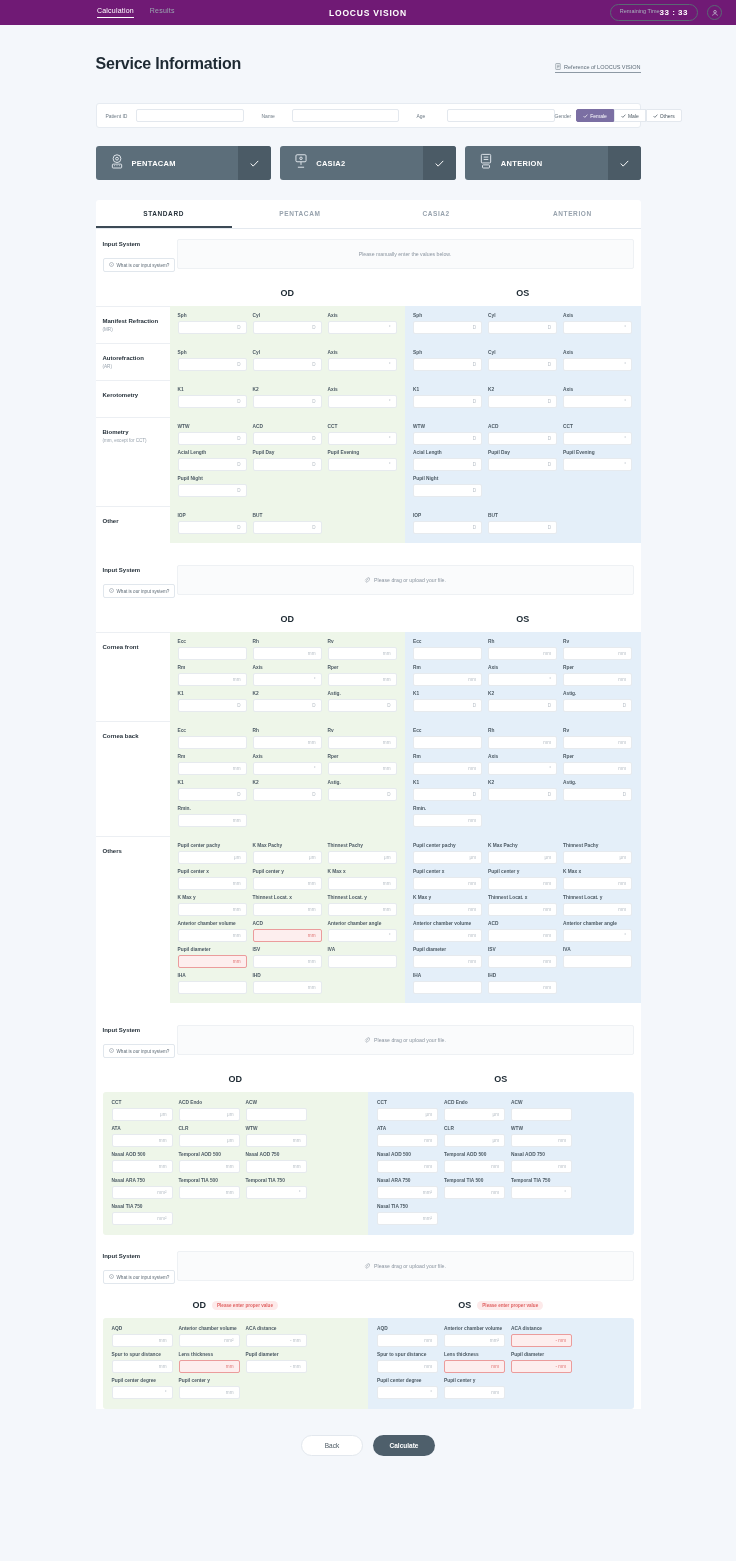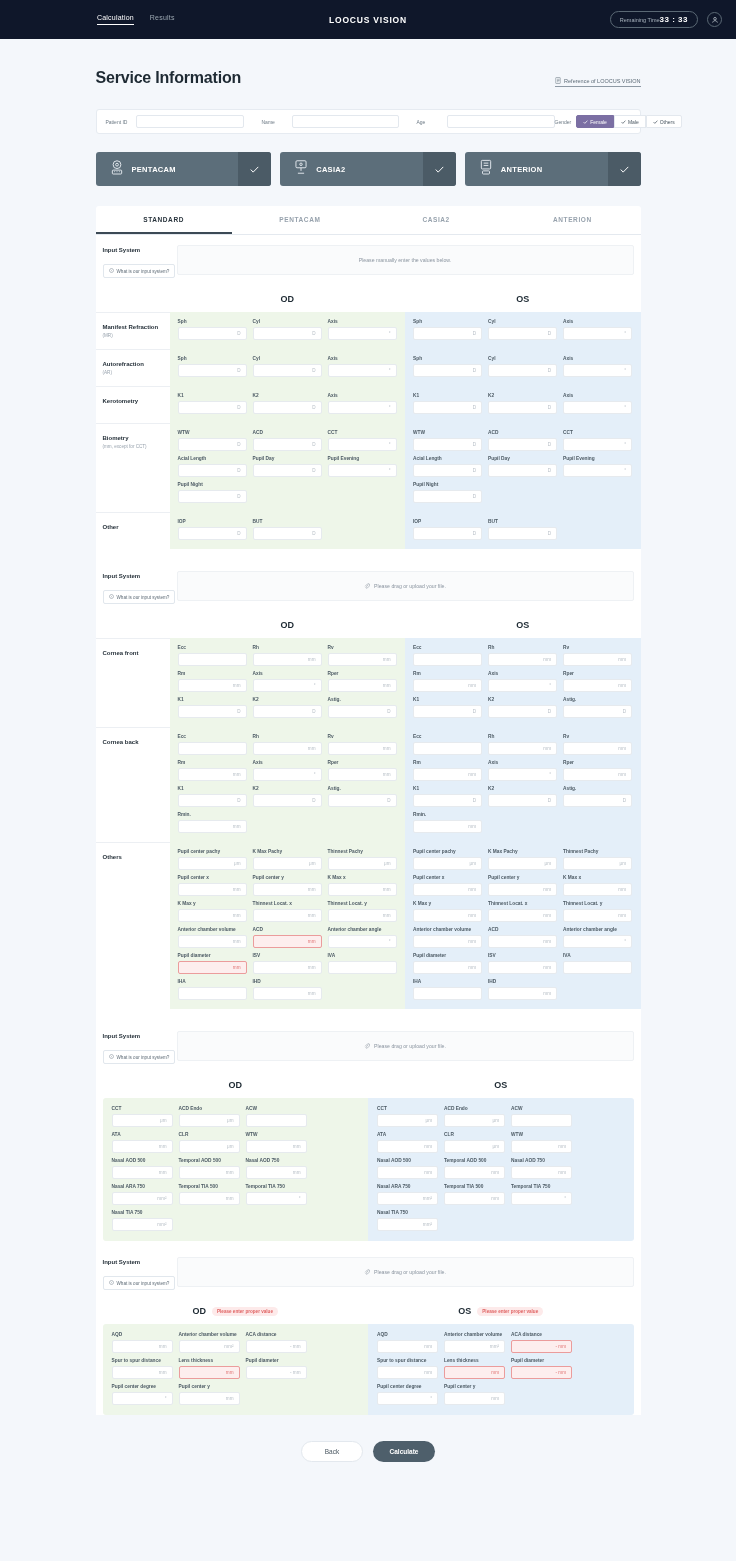--- a/index.html
+++ b/index.html
@@ -6,22 +6,22 @@
   body {
     width: 736px;
     font-family: "Liberation Sans", sans-serif;
     background: #f4f7fb;
     color: #2f3b45;
     -webkit-font-smoothing: antialiased;
   }
 
   
   .topbar {
-    height: 39px;
-    background: #0f172a;
+    height: 25px;
+    background: #701a75;
     display: flex;
     align-items: center;
     padding: 0 14px;
     position: relative;
   }
   .nav-left { display: flex; align-items: center; gap: 16px; margin-left: 83px; }
   .nav-item {
     font-size: 7px;
     color: #9aa6b0;
     letter-spacing: .2px;
@@ -50,40 +50,40 @@
     margin-left: auto;
     display: flex;
     align-items: center;
     gap: 9px;
   }
   .timer {
     border: 1px solid #5a6874;
     border-radius: 10px;
     padding: 3px 9px;
     display: flex;
-    align-items: center;
+    align-items: flex-start;
     gap: 0;
   }
   .timer-label { font-size: 5.5px; color: #a8b3bd; }
   .timer-val { font-size: 8px; color: #fff; font-weight: 700; letter-spacing: .5px; }
   .avatar-btn {
     width: 15px; height: 15px;
     border: 1px solid #5a6874;
     border-radius: 50%;
     display: flex; align-items: center; justify-content: center;
     cursor: pointer;
   }
 
   
   .page { padding: 0 0 0 0; }
   .content { width: 545px; margin: 0 auto; padding-top: 30px; }
 
   .title-row {
     display: flex; align-items: flex-end; justify-content: space-between;
-    margin-bottom: 22px;
+    margin-bottom: 30px;
   }
   .page-title { font-size: 16px; font-weight: 700; color: #1e2a33; letter-spacing: -.2px; }
   .ref-link {
     display: flex; align-items: center; gap: 3px;
     font-size: 5.5px; color: #5c6b77;
     border-bottom: .6px solid #8d99a4;
     padding-bottom: 1px;
     cursor: pointer;
   }
 

